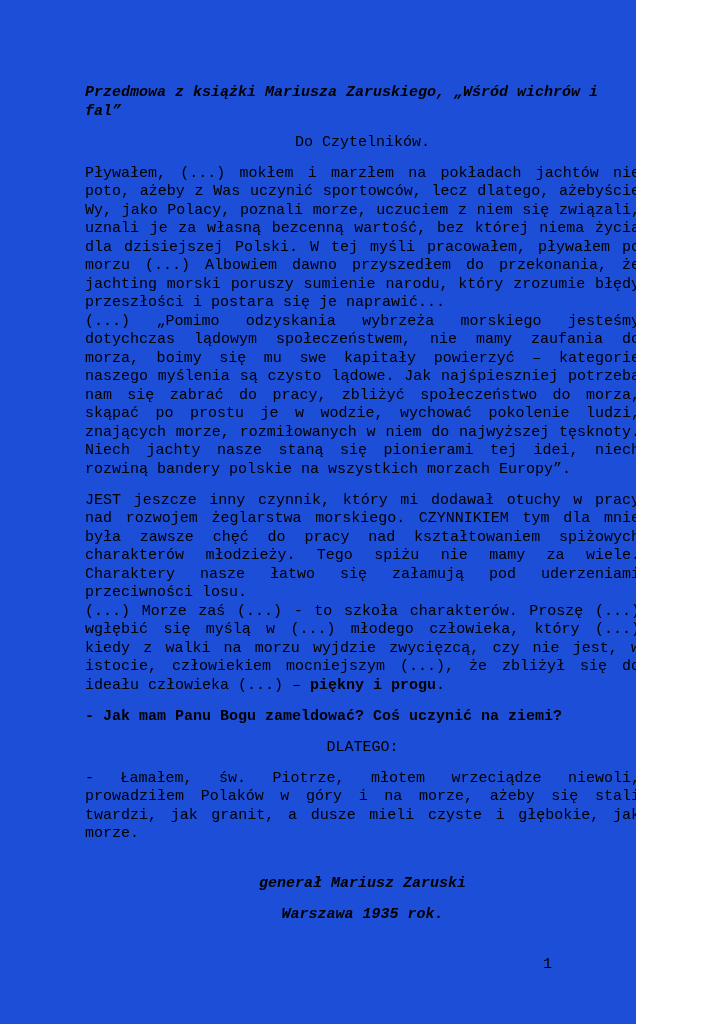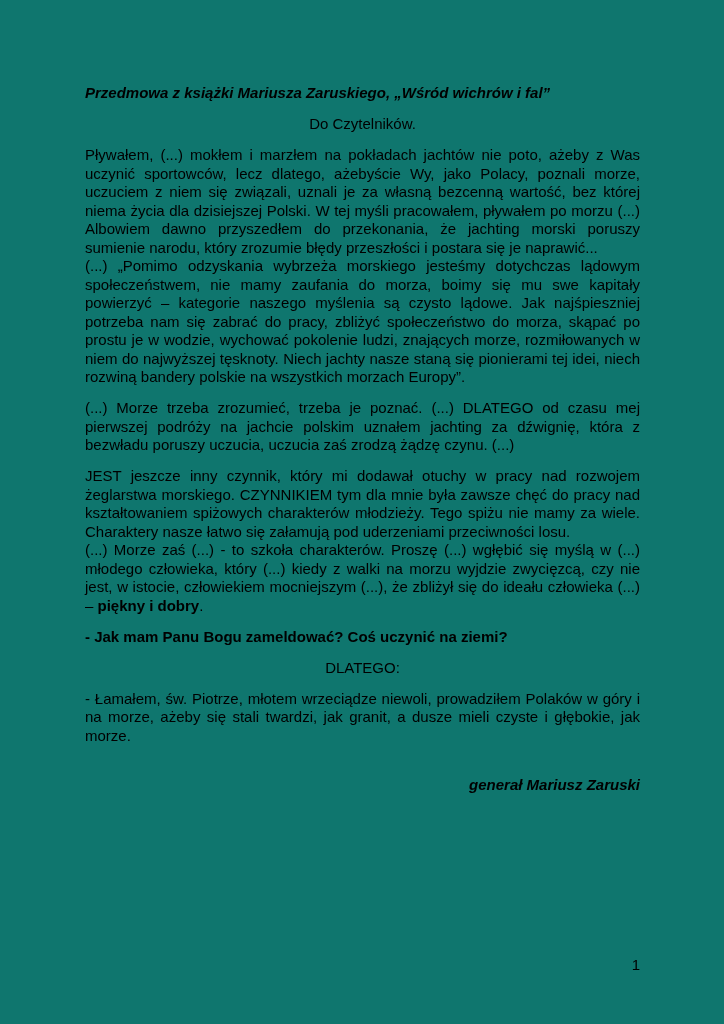--- a/index.html
+++ b/index.html
@@ -1,60 +1,60 @@
 <!DOCTYPE html>
 <html><head>
 <meta charset="utf-8">
 <style>
   html,body { margin:0; padding:0; background:#ffffff; }
   .page {
     position: relative;
-    width: 724px;
+    width: 636px;
     height: 1024px;
-    background: #0f766e;
+    background: #1d4ed8;
     color: #000000;
-    font-family: Liberation Sans, sans-serif;
+    font-family: Liberation Mono, monospace;
     font-size: 15px;
     line-height: 18.5px;
     overflow: hidden;
   }
   .content {
     position: absolute;
     left: 85px;
     top: 84px;
     width: 555px;
   }
   .content p { margin: 0; }
   .gap-1 { margin-top: 12.5px !important; }
   .gap-2 { margin-top: 31px !important; }
   .style-title { font-weight: bold; font-style: italic; text-align: left; }
   .style-plain { text-align: center; }
   .style-para  { text-align: justify; }
   .style-question { text-align: justify; font-weight: bold; }
-  .style-signature { font-weight: bold; font-style: italic; text-align: right; }
+  .style-signature { font-weight: bold; font-style: italic; text-align: center; }
   .run-b { font-weight: bold; }
   .page-number {
     position: absolute;
     top: 956px;
     right: 84px;
     font-size: 15px;
     text-align: right;
   }
 </style>
 </head>
 <body>
 
 <div class="page">
   <div class="content" id="blocks">
       <p class="style-title"><span>Przedmowa z książki Mariusza Zaruskiego, „Wśród wichrów i fal”</span></p>
       <p class="style-plain gap-1"><span>Do Czytelników.</span></p>
       <p class="style-para gap-1"><span>Pływałem, (...) mokłem i marzłem na pokładach jachtów nie poto, ażeby z Was uczynić sportowców, lecz dlatego, ażebyście Wy, jako Polacy, poznali morze, uczuciem z niem się związali, uznali je za własną bezcenną wartość, bez której niema życia dla dzisiejszej Polski. W tej myśli pracowałem, pływałem po morzu (...) Albowiem dawno przyszedłem do przekonania, że jachting morski poruszy sumienie narodu, który zrozumie błędy przeszłości i postara się je naprawić...</span></p>
       <p class="style-para"><span>(...) „Pomimo odzyskania wybrzeża morskiego jesteśmy dotychczas lądowym społeczeństwem, nie mamy zaufania do morza, boimy się mu swe kapitały powierzyć – kategorie naszego myślenia są czysto lądowe. Jak najśpieszniej potrzeba nam się zabrać do pracy, zbliżyć społeczeństwo do morza, skąpać po prostu je w wodzie, wychować pokolenie ludzi, znających morze, rozmiłowanych w niem do najwyższej tęsknoty. Niech jachty nasze staną się pionierami tej idei, niech rozwiną bandery polskie na wszystkich morzach Europy”.</span></p>
-      <p class="style-para gap-1"><span>(...) Morze trzeba zrozumieć, trzeba je poznać. (...) DLATEGO od czasu mej pierwszej podróży na jachcie polskim uznałem jachting za dźwignię, która z bezwładu poruszy uczucia, uczucia zaś zrodzą żądzę czynu. (...)</span></p>
       <p class="style-para gap-1"><span>JEST jeszcze inny czynnik, który mi dodawał otuchy w pracy nad rozwojem żeglarstwa morskiego. CZYNNIKIEM tym dla mnie była zawsze chęć do pracy nad kształtowaniem spiżowych charakterów młodzieży. Tego spiżu nie mamy za wiele. Charaktery nasze łatwo się załamują pod uderzeniami przeciwności losu.</span></p>
-      <p class="style-para"><span>(...) Morze zaś (...) - to szkoła charakterów. Proszę (...) wgłębić się myślą w (...) młodego człowieka, który (...) kiedy z walki na morzu wyjdzie zwycięzcą, czy nie jest, w istocie, człowiekiem mocniejszym (...), że zbliżył się do ideału człowieka (...) – </span><span class="run-b">piękny i dobry</span><span>.</span></p>
+      <p class="style-para"><span>(...) Morze zaś (...) - to szkoła charakterów. Proszę (...) wgłębić się myślą w (...) młodego człowieka, który (...) kiedy z walki na morzu wyjdzie zwycięzcą, czy nie jest, w istocie, człowiekiem mocniejszym (...), że zbliżył się do ideału człowieka (...) – </span><span class="run-b">piękny i progu</span><span>.</span></p>
       <p class="style-question gap-1"><span>- Jak mam Panu Bogu zameldować? Coś uczynić na ziemi?</span></p>
       <p class="style-plain gap-1"><span>DLATEGO:</span></p>
       <p class="style-para gap-1"><span>- Łamałem, św. Piotrze, młotem wrzeciądze niewoli, prowadziłem Polaków w góry i na morze, ażeby się stali twardzi, jak granit, a dusze mieli czyste i głębokie, jak morze.</span></p>
       <p class="style-signature gap-2"><span>generał Mariusz Zaruski</span></p>
+      <p class="style-signature gap-1"><span>Warszawa 1935 rok.</span></p>
     </div>
   <div class="page-number">1</div>
 </div>
 
 </body></html>

